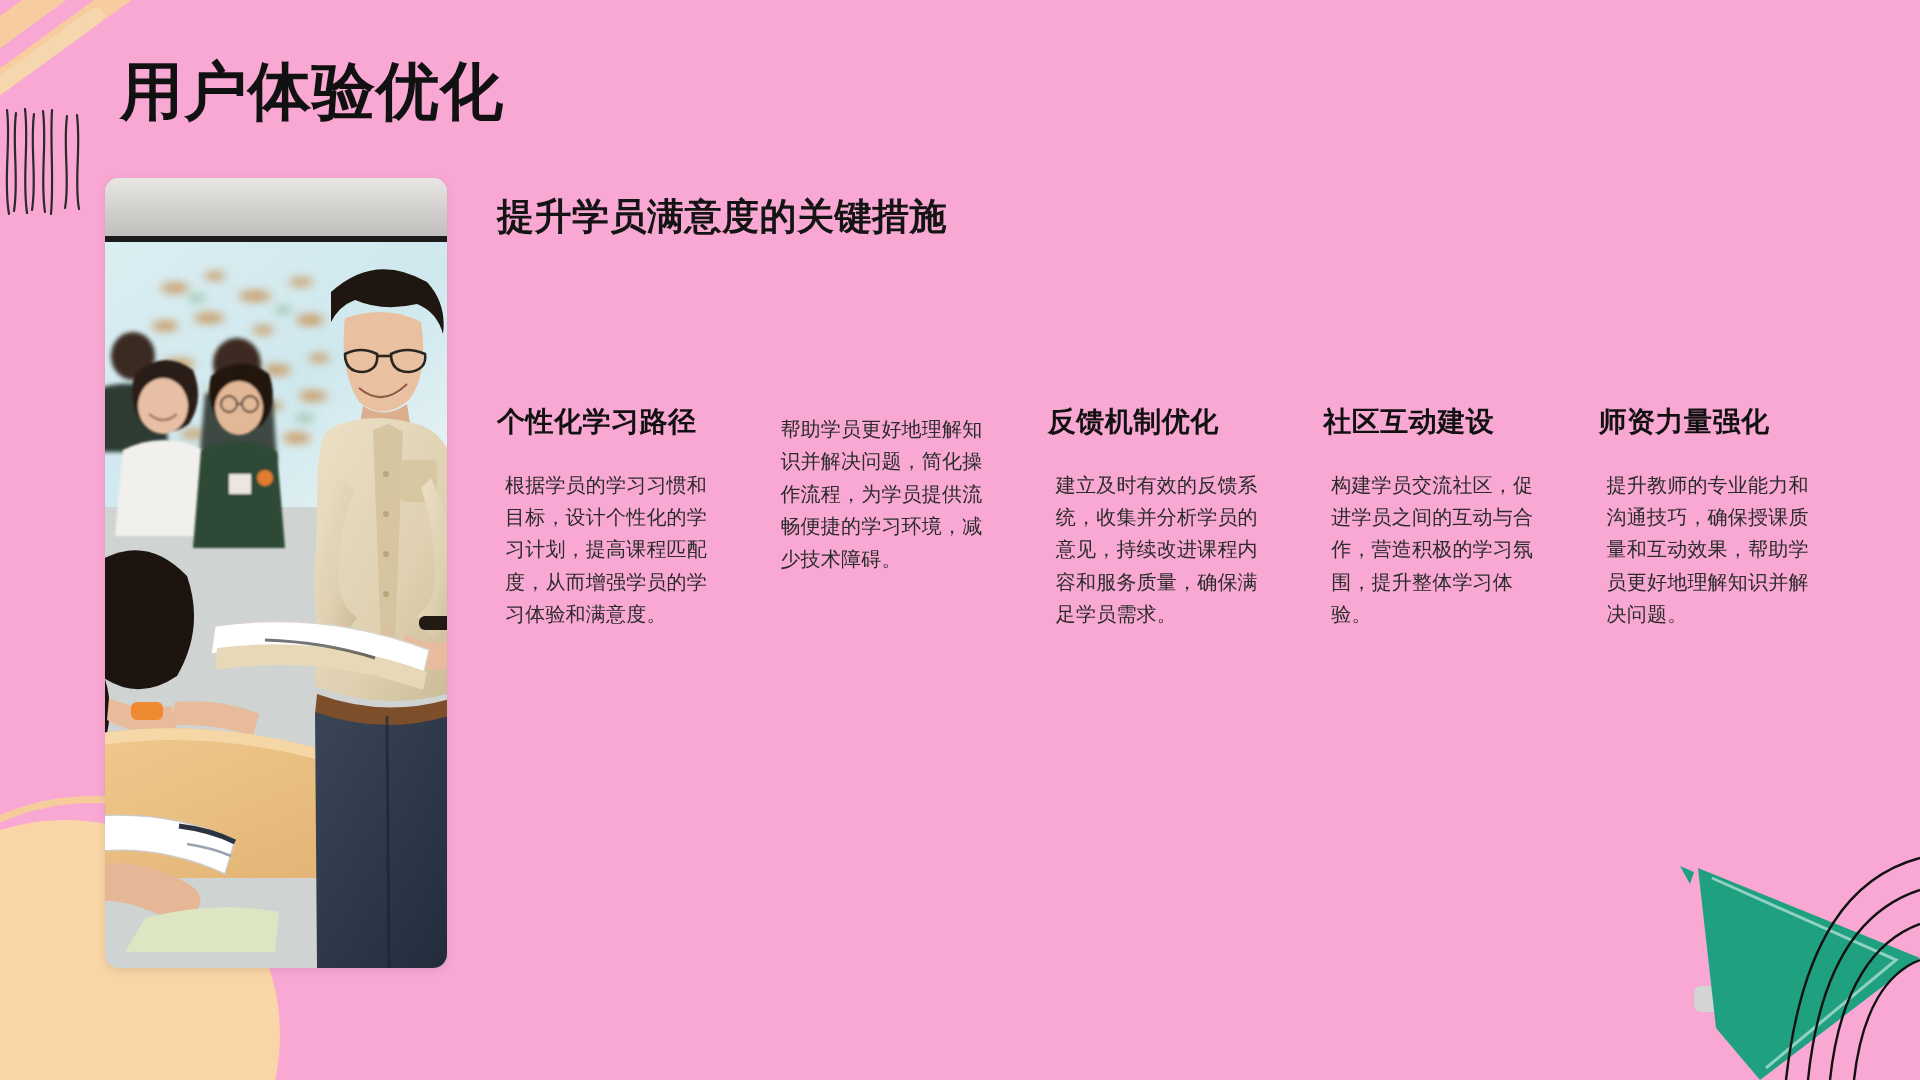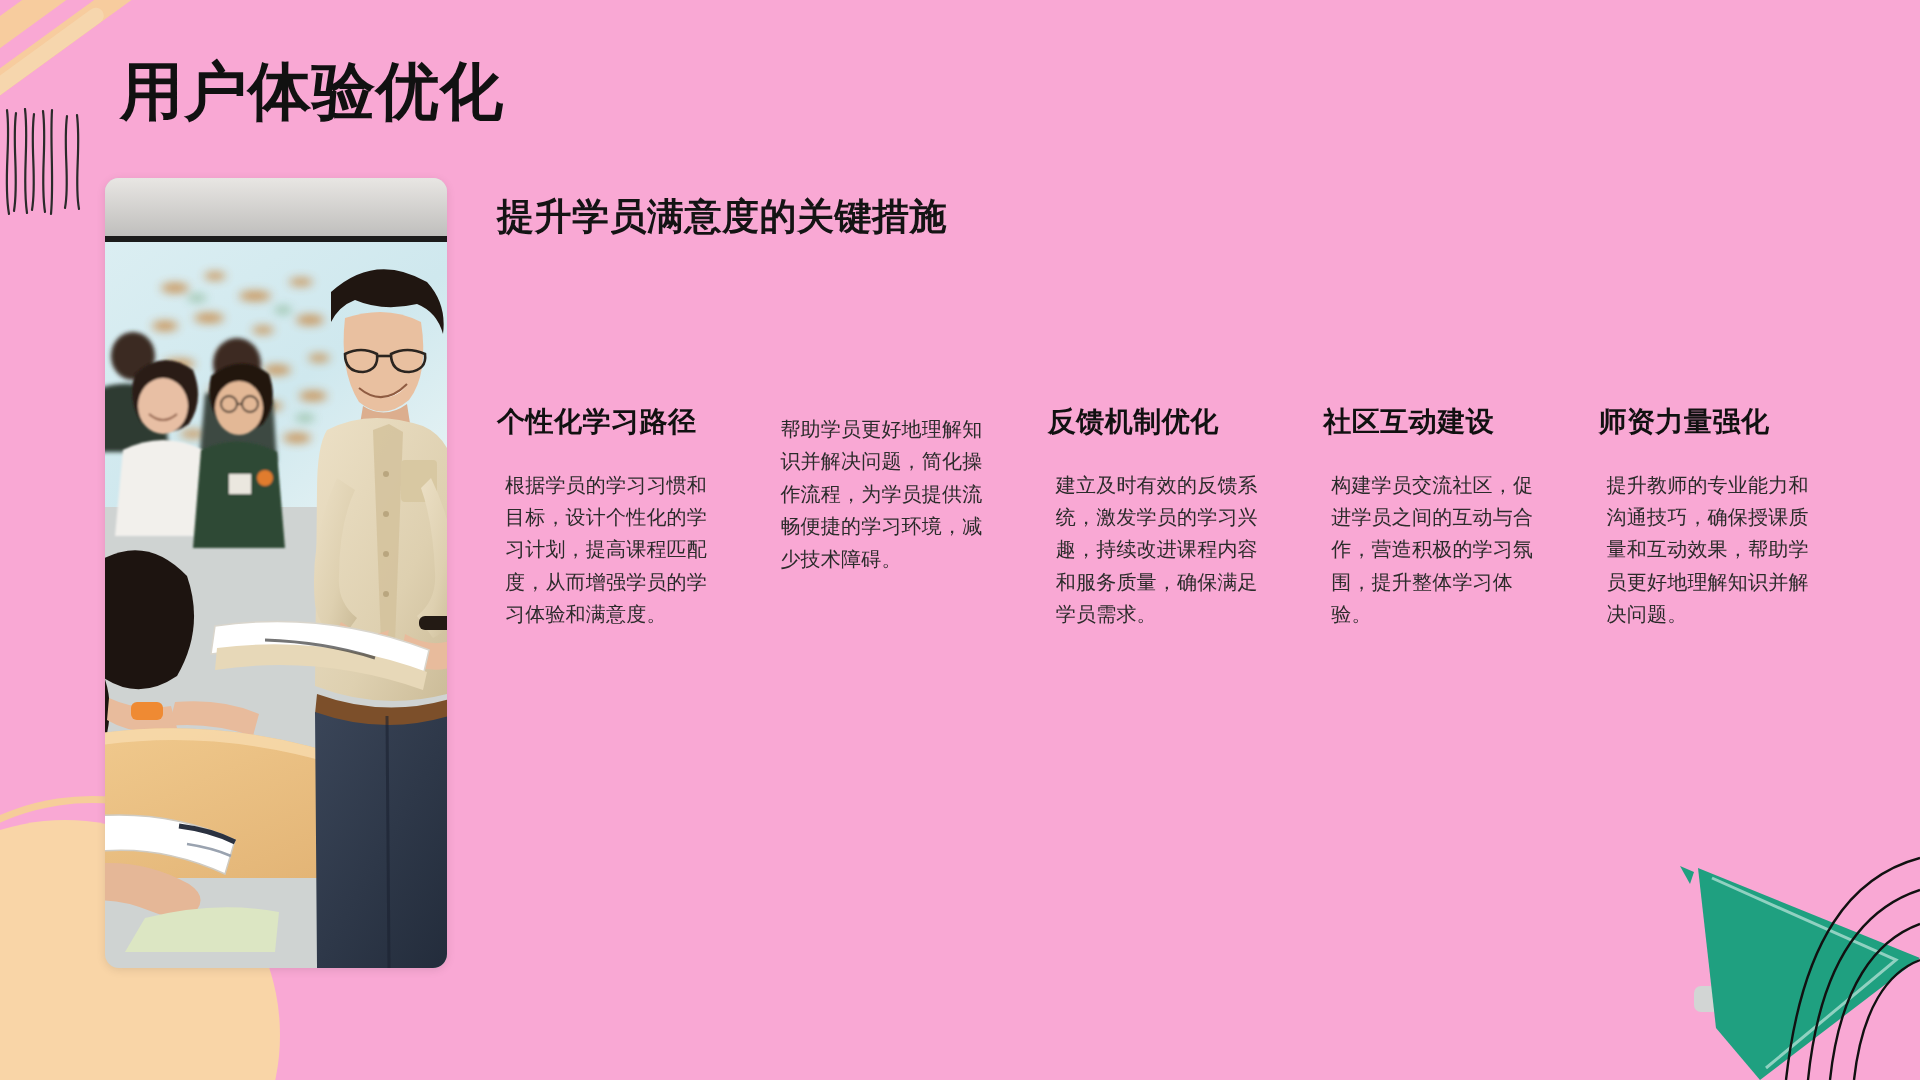--- a/index.html
+++ b/index.html
@@ -367,21 +367,21 @@
       <p class="cell-body">根据学员的学习习惯和目标，设计个性化的学习计划，提高课程匹配度，从而增强学员的学习体验和满意度。</p>
     </div>
 
 
     <div class="cell">
       <p class="cell-body">帮助学员更好地理解知识并解决问题，简化操作流程，为学员提供流畅便捷的学习环境，减少技术障碍。</p>
     </div>
 
     <div class="cell">
       <h3 class="cell-title">反馈机制优化</h3>
-      <p class="cell-body">建立及时有效的反馈系统，激发学员的学习兴趣，持续改进课程内容和服务质量，确保满足学员需求。</p>
+      <p class="cell-body">建立及时有效的反馈系统，收集并分析学员的意见，持续改进课程内容和服务质量，确保满足学员需求。</p>
     </div>
 
     <div class="cell">
       <h3 class="cell-title">社区互动建设</h3>
       <p class="cell-body">构建学员交流社区，促进学员之间的互动与合作，营造积极的学习氛围，提升整体学习体验。</p>
     </div>
 
     <div class="cell">
       <h3 class="cell-title">师资力量强化</h3>
       <p class="cell-body">提升教师的专业能力和沟通技巧，确保授课质量和互动效果，帮助学员更好地理解知识并解决问题。</p>

